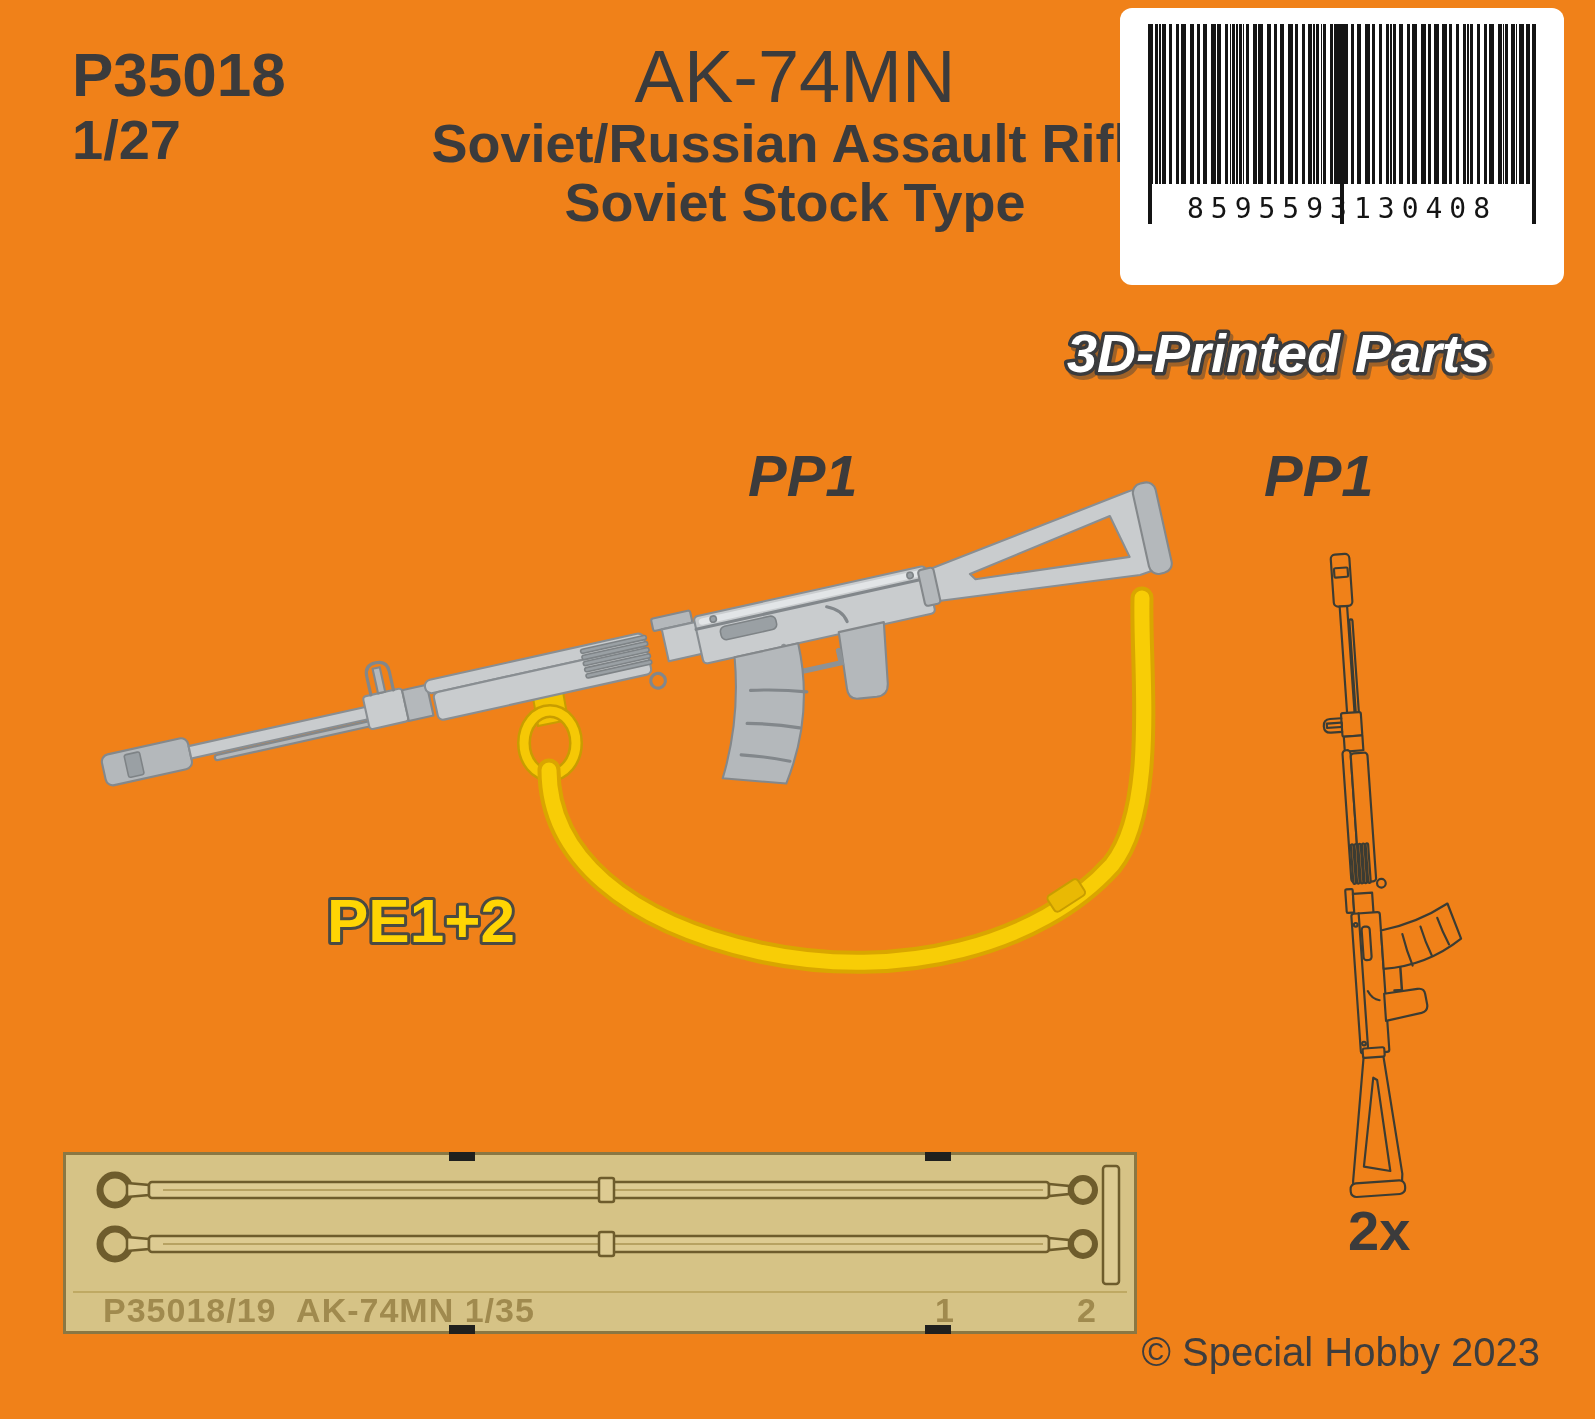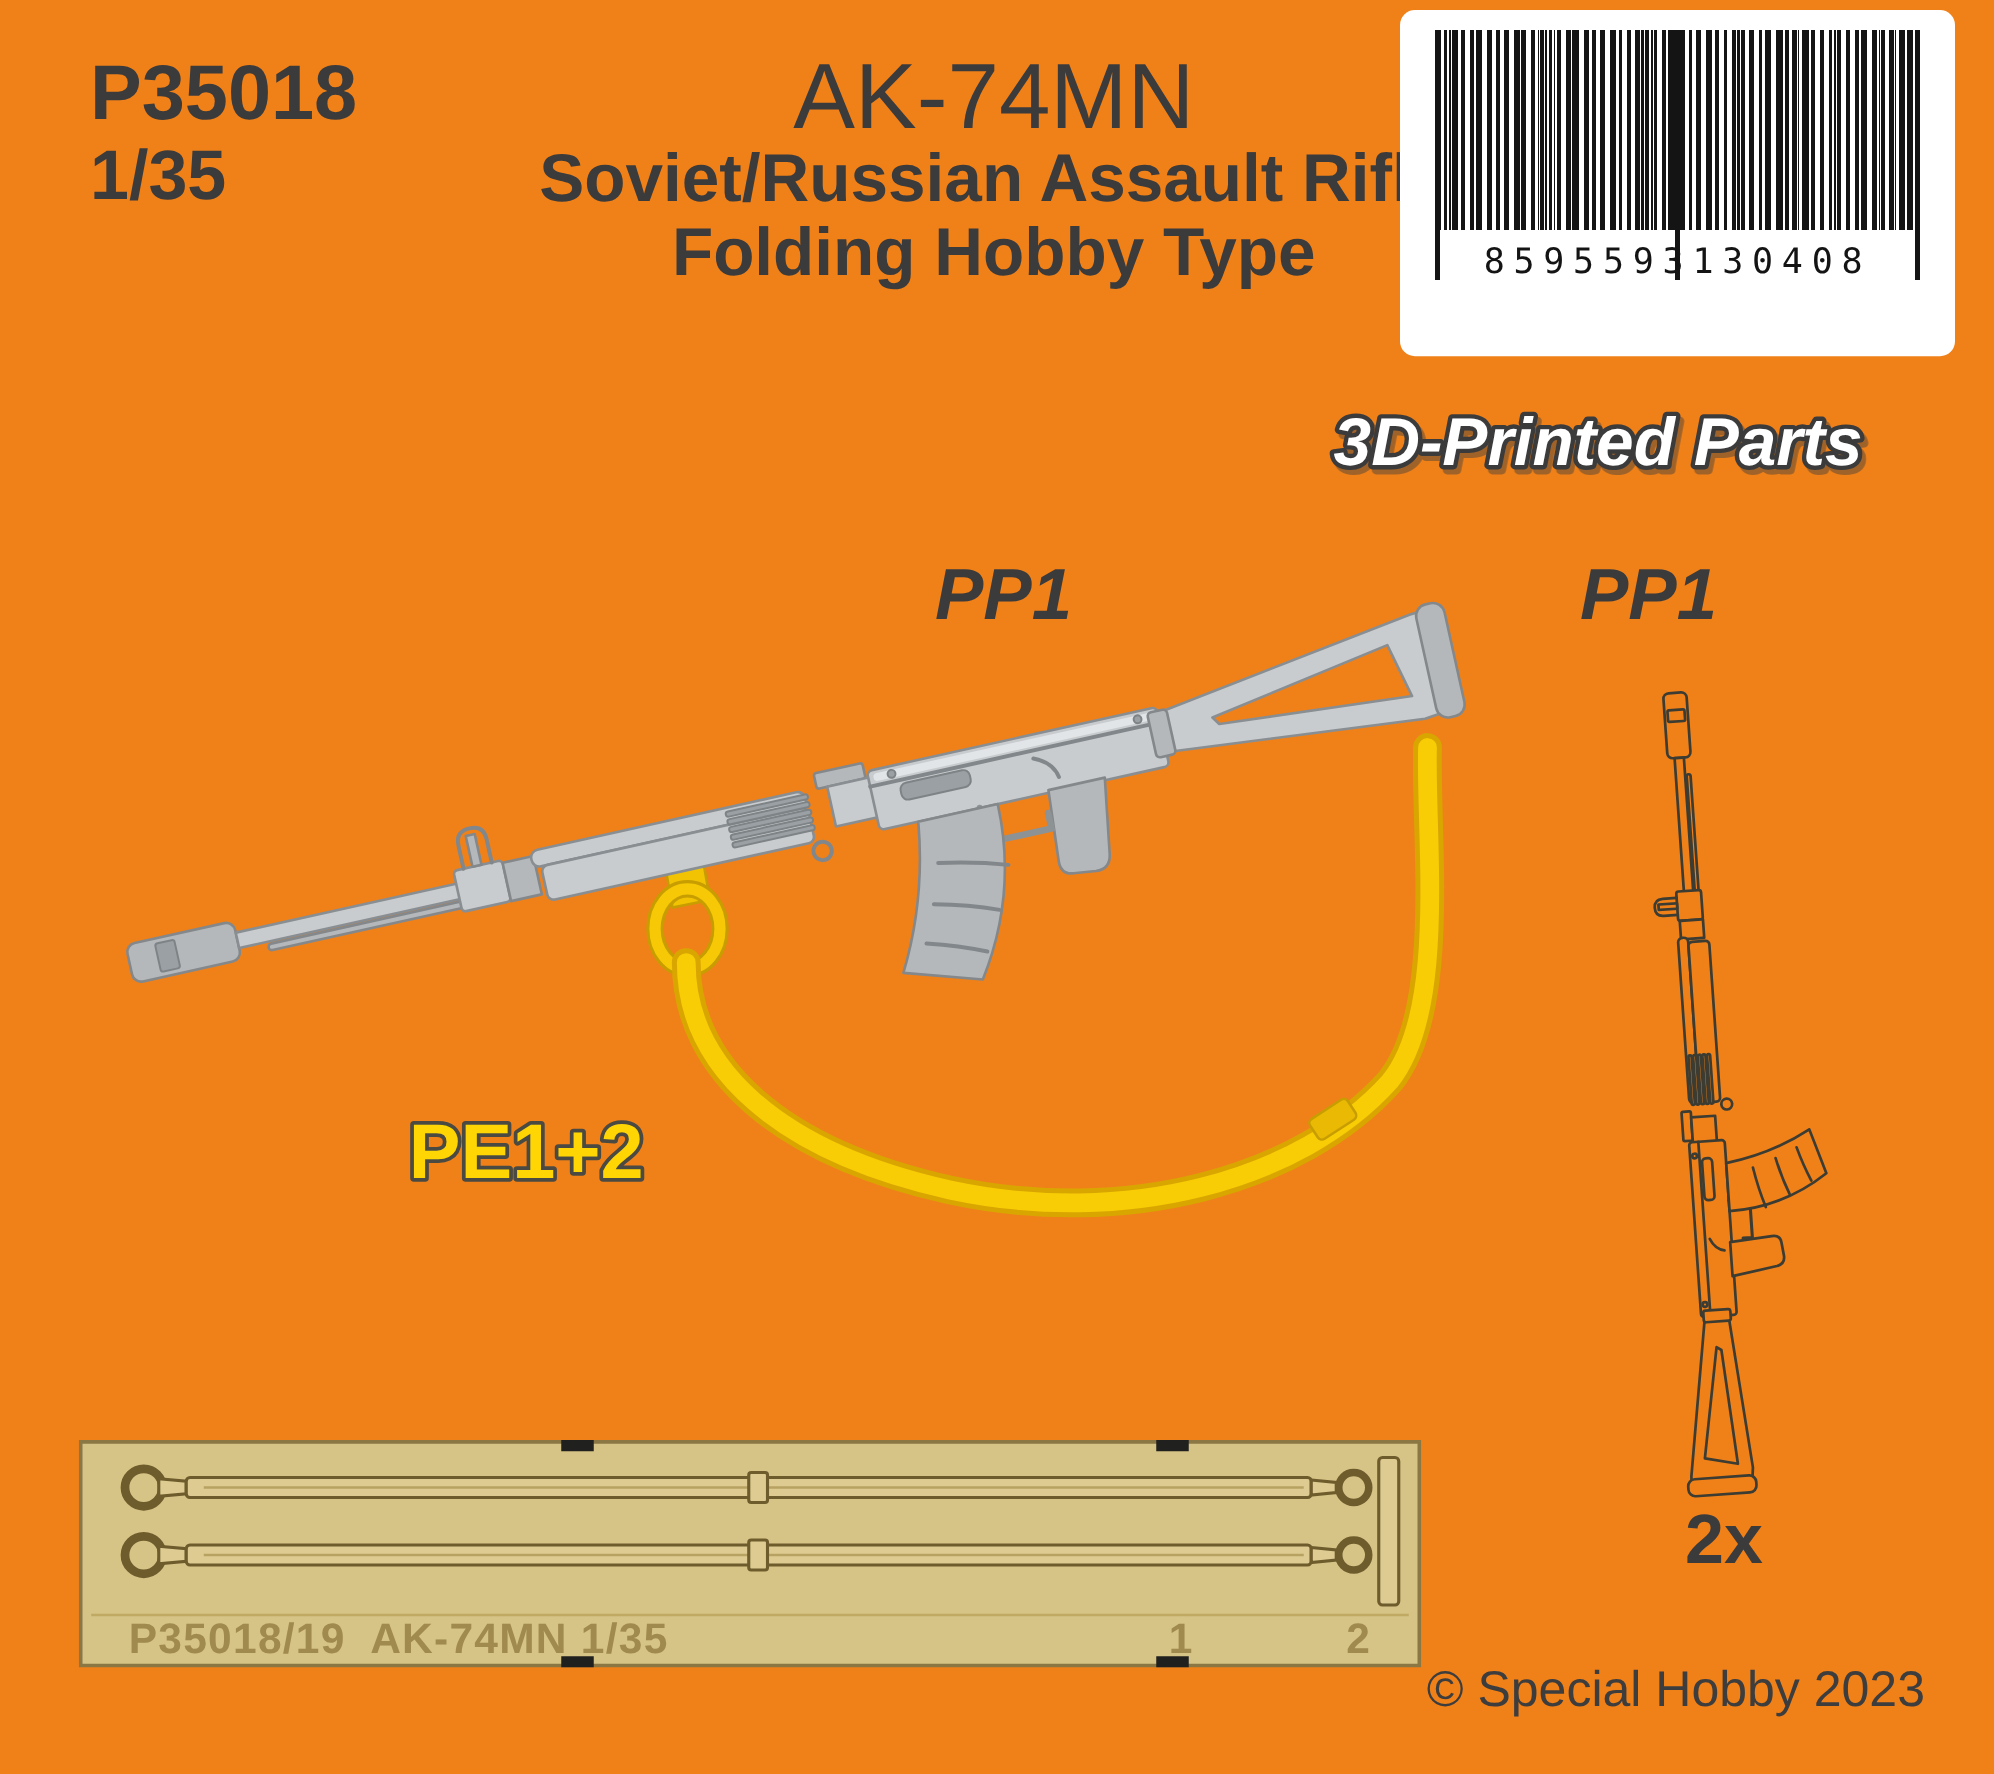--- a/index.html
+++ b/index.html
@@ -63,27 +63,27 @@
   .etch{font-family:"Liberation Sans", sans-serif;font-weight:bold;font-size:34px;
     fill:#a08a4e;letter-spacing:1px;}
 </style>
 </head>
 <body>
 
 <div id="page">
 
   <div id="code-block" class="dark">
     <div class="code">P35018</div>
-    <div class="scale">1/35</div>
+    <div class="scale">1/27</div>
   </div>
 
   <div id="title-block" class="dark">
     <div class="title">AK-74MN</div>
     <div class="subtitle">Soviet/Russian Assault Rifle</div>
-    <div class="subtitle">Folding Hobby Type</div>
+    <div class="subtitle">Soviet Stock Type</div>
   </div>
 
   <div id="barcode">
     <div class="bars"></div>
     <div class="guard g1"></div>
     <div class="guard g2"></div>
     <div class="guard g3"></div>
     <div class="digits">8595593130408</div>
   </div>
 

